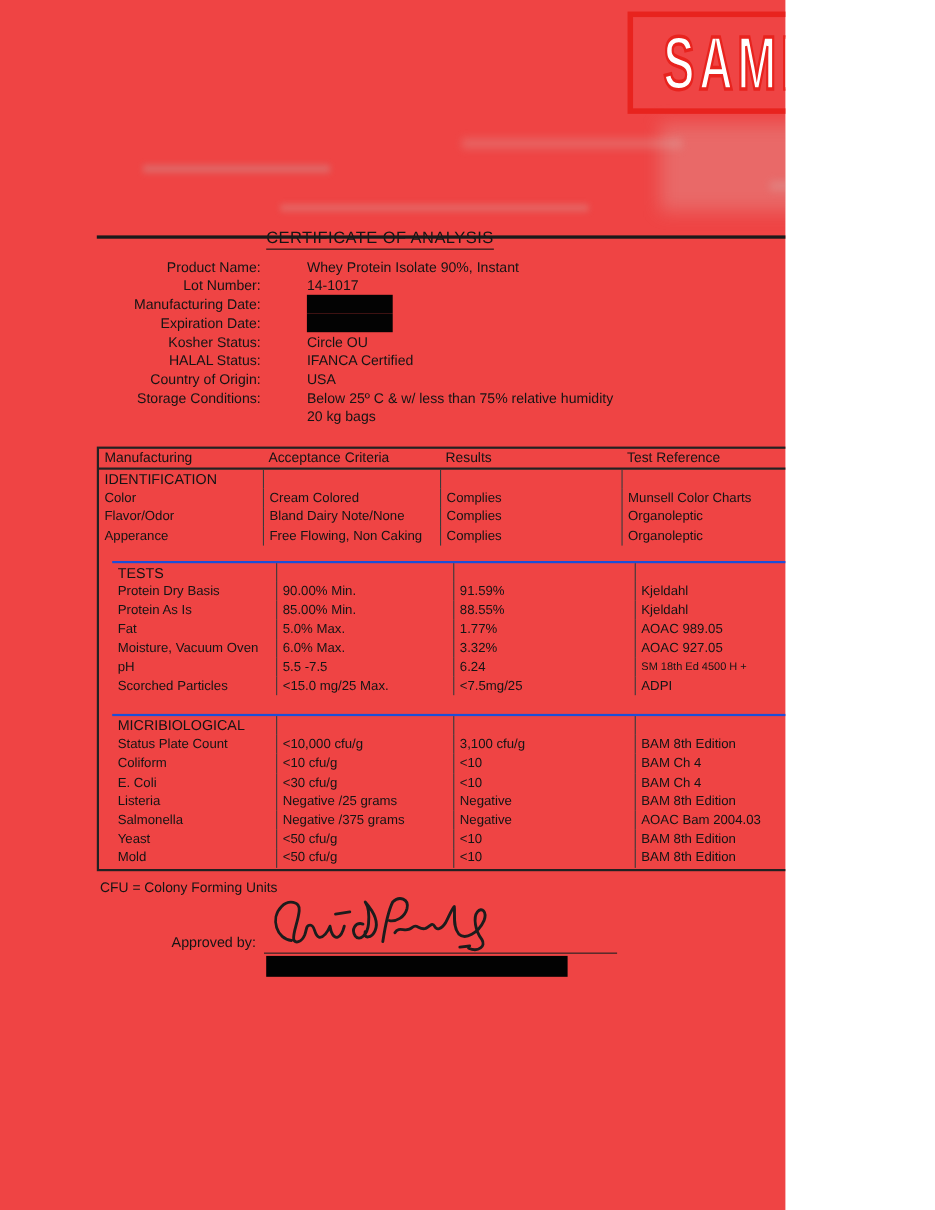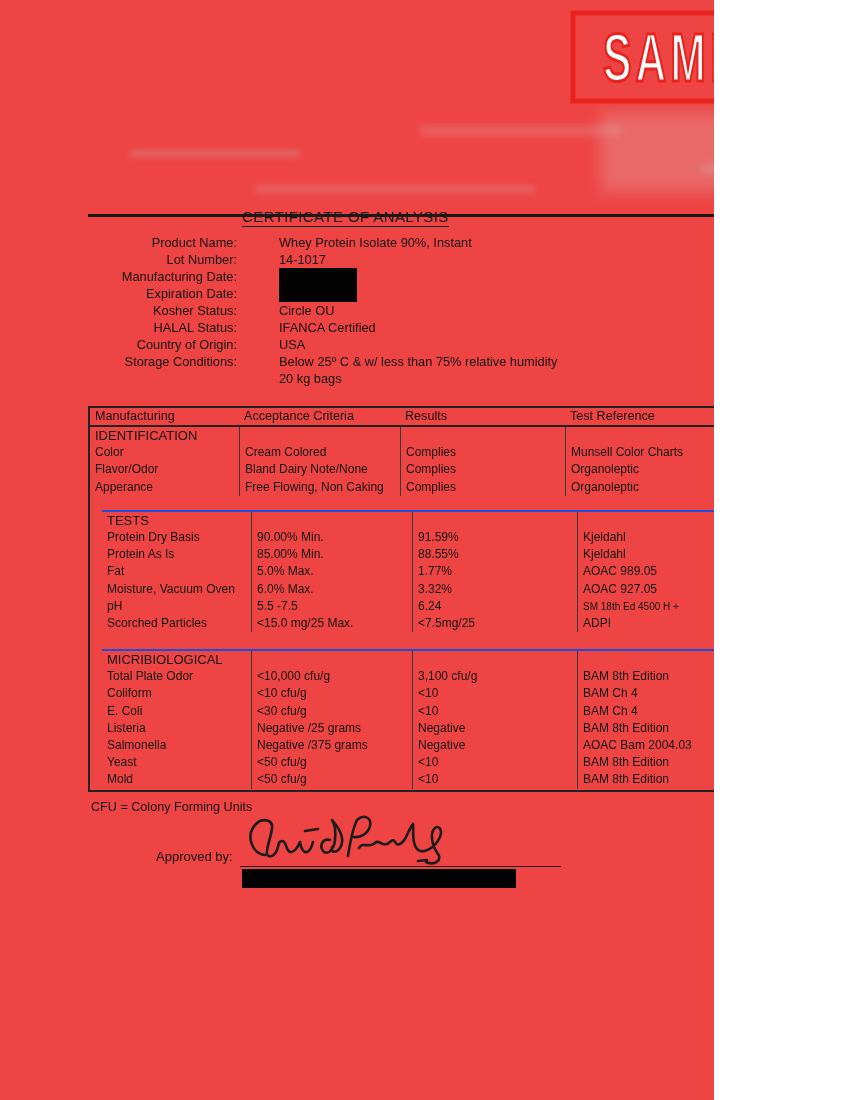--- a/index.html
+++ b/index.html
@@ -196,21 +196,21 @@
           </div>
         </div>
         <div class="section">
           <div class="trow">
             <div class="cell c1 section-title">MICRIBIOLOGICAL</div>
             <div class="cell c2"></div>
             <div class="cell c3"></div>
             <div class="cell c4"></div>
           </div>
           <div class="trow">
-            <div class="cell c1">Total Plate Odor</div>
+            <div class="cell c1">Status Plate Count</div>
             <div class="cell c2">&lt;10,000 cfu/g</div>
             <div class="cell c3">3,100 cfu/g</div>
             <div class="cell c4">BAM 8th Edition</div>
           </div>
           <div class="trow">
             <div class="cell c1">Coliform</div>
             <div class="cell c2">&lt;10 cfu/g</div>
             <div class="cell c3">&lt;10</div>
             <div class="cell c4">BAM Ch 4</div>
           </div>

